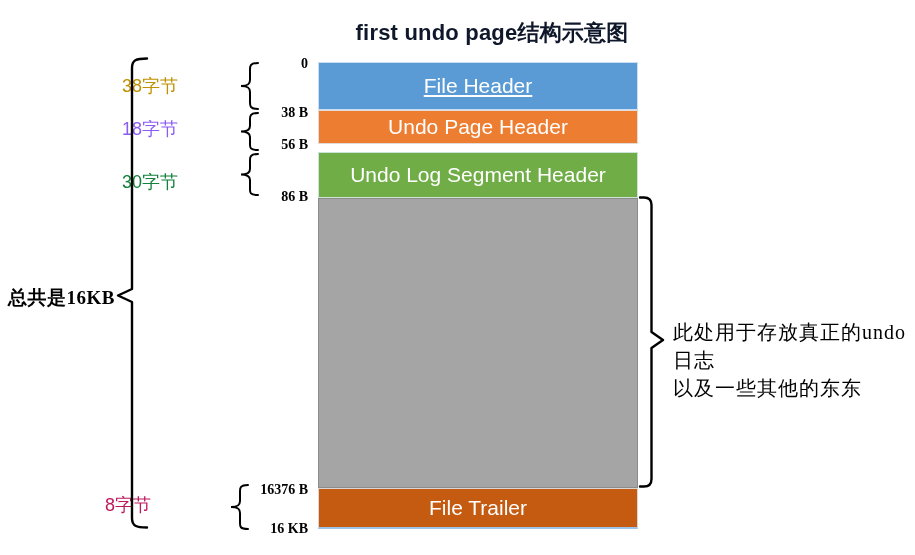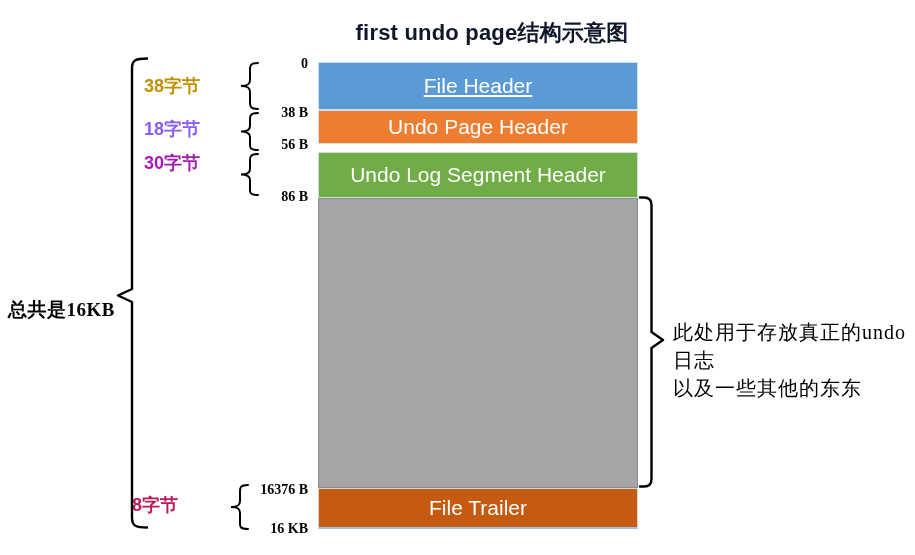--- a/index.html
+++ b/index.html
@@ -52,41 +52,40 @@
     font-family: "Liberation Serif", "DejaVu Serif", serif;
     font-weight: bold;
     font-size: 14px;
     color: #000000;
     line-height: 16px;
   }
   .size-label {
     position: absolute;
     left: 122px;
     width: 100px;
-    text-align: center;
+    text-align: left;
     font-size: 18px;
-    font-weight: bold;
+    font-weight: normal;
     font-family: "Liberation Sans", "DejaVu Sans", sans-serif;
     line-height: 20px;
   }
   .size-label-trailer {
     left: 105px;
   }
   .total-label {
     position: absolute;
     left: 5px;
     top: 285px;
     width: 110px;
     text-align: right;
     font-size: 19px;
     font-weight: bold;
     color: #000000;
     font-family: "Liberation Serif", "DejaVu Serif", serif;
     letter-spacing: 0.5px;
-    margin-top: 12px;
   }
   .annotation {
     position: absolute;
     left: 673px;
     top: 318px;
     width: 242px;
     font-size: 20px;
     color: #000000;
     font-family: "Liberation Serif", "DejaVu Serif", serif;
     line-height: 28px;
@@ -130,21 +129,21 @@
 
   <div class="offset" style="top:56px">0</div>
   <div class="offset" style="top:105px">38 B</div>
   <div class="offset" style="top:137px">56 B</div>
   <div class="offset" style="top:189px">86 B</div>
   <div class="offset" style="top:482px">16376 B</div>
   <div class="offset" style="top:521px">16 KB</div>
 
   <div class="size-label" style="top: 76px; color: rgb(191, 144, 0);">38字节</div>
   <div class="size-label" style="top: 119px; color: #8b5cf6;">18字节</div>
-  <div class="size-label" style="top: 153px; color: #a21caf;">30字节</div>
+  <div class="size-label" style="top: 172px; color: #15803d;">30字节</div>
   <div class="size-label size-label-trailer" style="top: 495px; color: #be185d;">8字节</div>
 
   <div class="total-label">总共是16KB</div>
 
   <div class="annotation">
     <div>此处用于存放真正的undo日志</div>
     <div>以及一些其他的东东</div>
   </div>
 
   <svg class="braces" viewBox="0 0 915 555">

